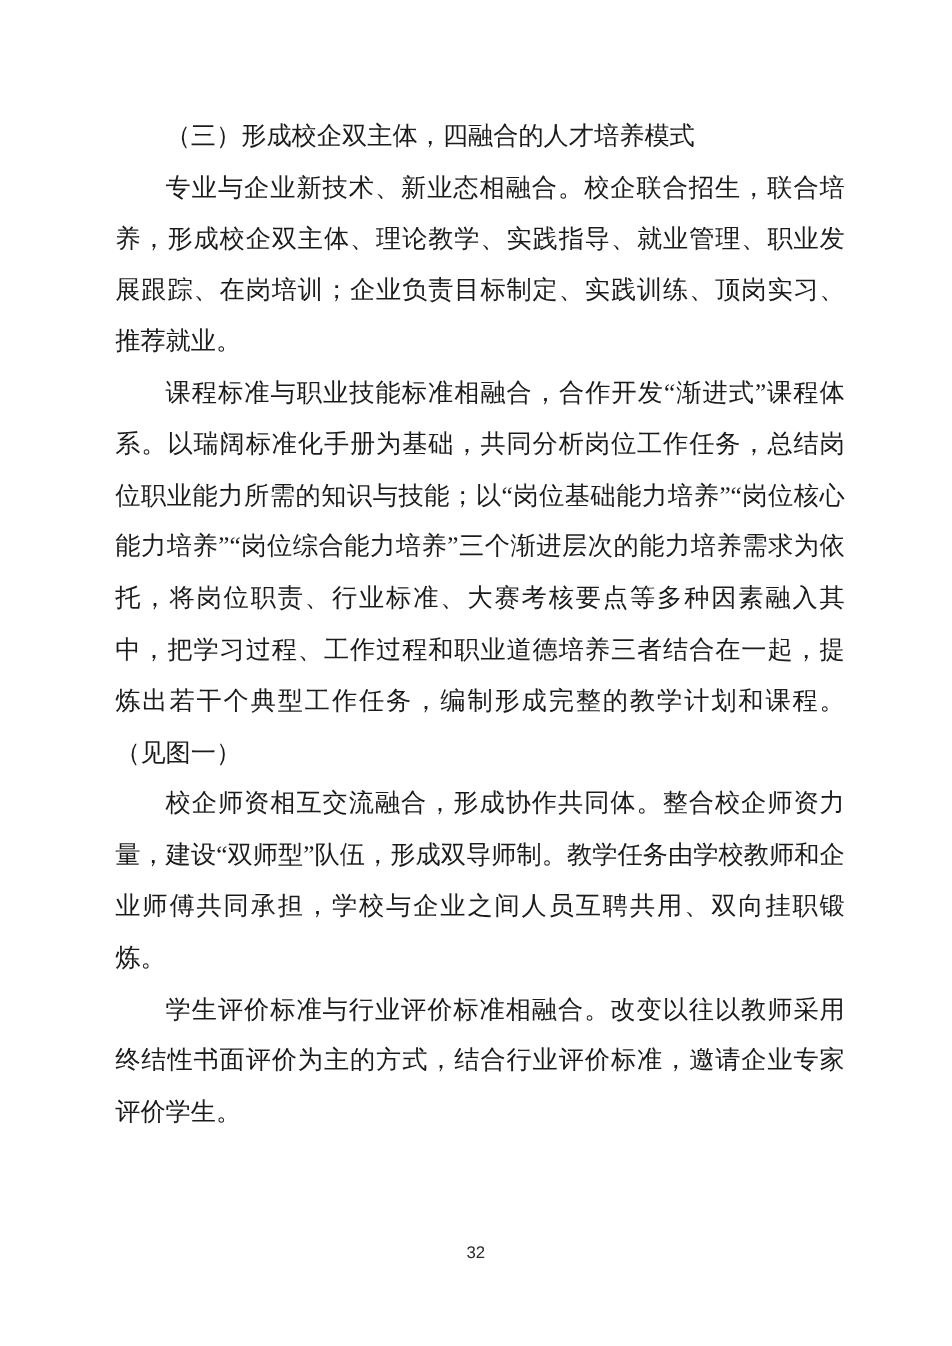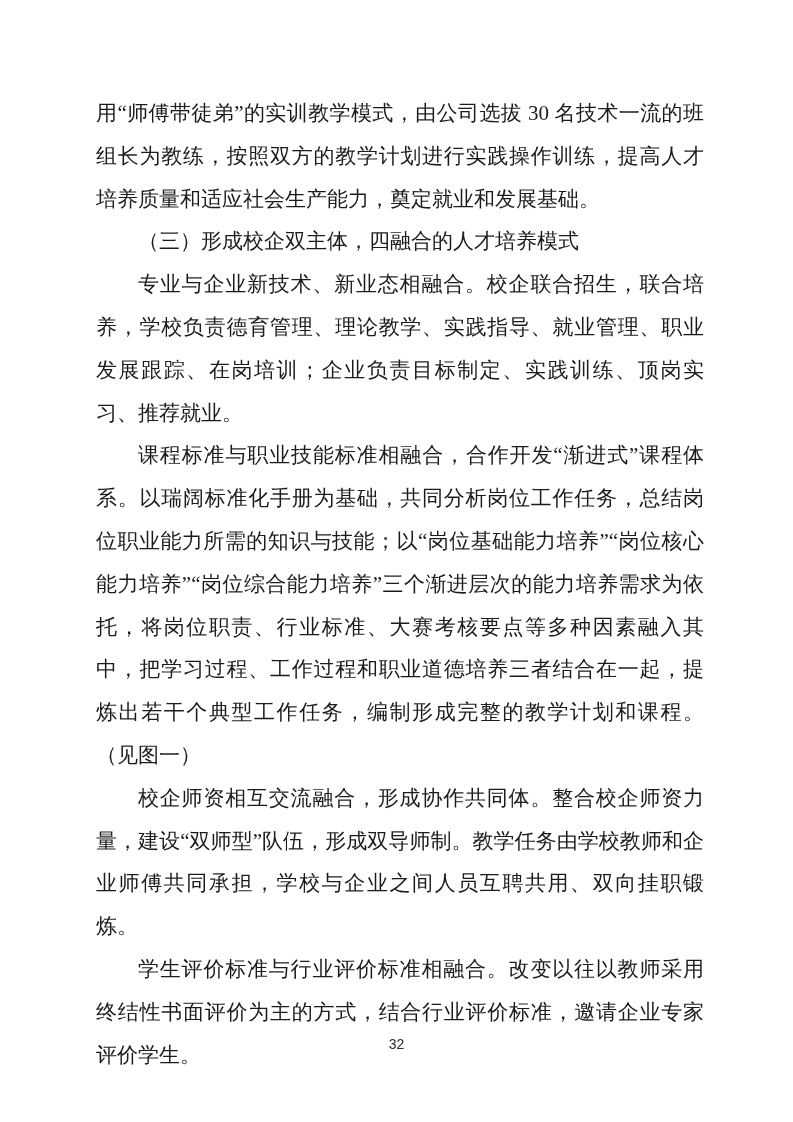--- a/index.html
+++ b/index.html
@@ -53,23 +53,22 @@
     font-size: 14px;
     color: #2b2b2b;
     margin-top: 24px;
   }
 </style>
 </head>
 <body>
 
 <div class="page">
   <div class="content">
-      <p class="para body">用“师傅带徒弟”的实训教学模式，由公司选拔 30 名技术一流的班组长为教练，按照双方的教学计划进行实践操作训练，提高人才培养质量和适应社会生产能力，奠定就业和发展基础。</p>
       <p class="para heading">（三）形成校企双主体，四融合的人才培养模式</p>
-      <p class="para body indent">专业与企业新技术、新业态相融合。校企联合招生，联合培养，学校负责德育管理、理论教学、实践指导、就业管理、职业发展跟踪、在岗培训；企业负责目标制定、实践训练、顶岗实习、推荐就业。</p>
+      <p class="para body indent">专业与企业新技术、新业态相融合。校企联合招生，联合培养，形成校企双主体、理论教学、实践指导、就业管理、职业发展跟踪、在岗培训；企业负责目标制定、实践训练、顶岗实习、推荐就业。</p>
       <p class="para body indent">课程标准与职业技能标准相融合，合作开发“渐进式”课程体系。以瑞阔标准化手册为基础，共同分析岗位工作任务，总结岗位职业能力所需的知识与技能；以“岗位基础能力培养”“岗位核心能力培养”“岗位综合能力培养”三个渐进层次的能力培养需求为依托，将岗位职责、行业标准、大赛考核要点等多种因素融入其中，把学习过程、工作过程和职业道德培养三者结合在一起，提炼出若干个典型工作任务，编制形成完整的教学计划和课程。（见图一）</p>
       <p class="para body indent">校企师资相互交流融合，形成协作共同体。整合校企师资力量，建设“双师型”队伍，形成双导师制。教学任务由学校教师和企业师傅共同承担，学校与企业之间人员互聘共用、双向挂职锻炼。</p>
       <p class="para body indent">学生评价标准与行业评价标准相融合。改变以往以教师采用终结性书面评价为主的方式，结合行业评价标准，邀请企业专家评价学生。</p>
     </div>
   <div class="footer">
     <span class="page-number">32</span>
   </div>
 </div>
 
 </body></html>

